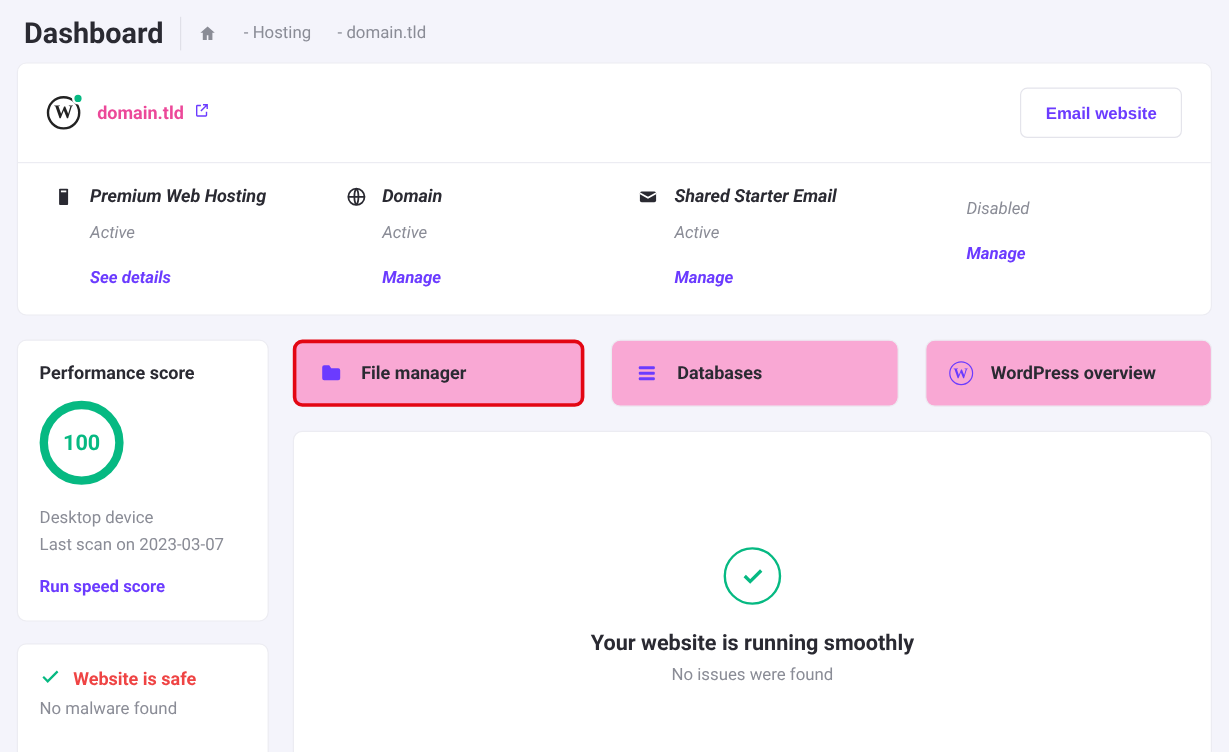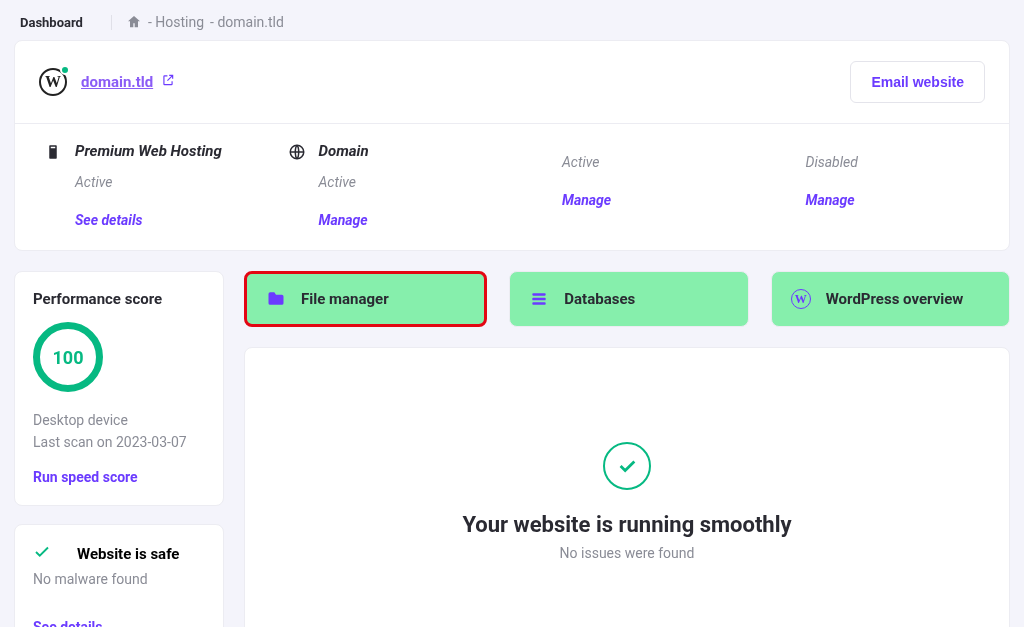--- a/index.html
+++ b/index.html
@@ -11,30 +11,30 @@
     height: 627px;
     overflow: hidden;
   }
   .header-row {
     display: flex;
     align-items: center;
     padding: 14px 20px 10px 20px;
     gap: 14px;
   }
   .page-title {
-    font-size: 13px;
+    font-size: 24px;
     font-weight: 700;
     color: #2a2a32;
-    padding-right: 28px;
+    padding-right: 14px;
     border-right: 1px solid #e0e0e8;
   }
   .breadcrumb {
     display: flex;
     align-items: center;
-    gap: 6px;
+    gap: 22px;
     color: #8a8c96;
     font-size: 14px;
   }
   .home-icon svg { width: 16px; height: 16px; fill: #8a8c96; display:block; }
   .content {
     padding: 0 14px;
   }
   .card {
     background: #fff;
     border: 1px solid #ececf2;
@@ -58,27 +58,26 @@
     width: 28px; height: 28px;
   }
   .wp-logo-inner {
     width: 28px; height: 28px; border-radius: 50%;
     border: 2px solid #222;
     display:flex; align-items:center; justify-content:center;
     font-family: Georgia, serif; font-weight:700; font-size:16px; color:#222;
   }
   .wp-dot { position:absolute; top:-3px; right:-3px; width:10px; height:10px; border-radius:50%; background:#06b982; border:2px solid #fff;}
   .domain-name {
-    color: #8b5cf6;
+    color: #ec4899;
     font-weight: 700;
     font-size: 15px;
     display: flex;
     align-items: center;
     gap: 8px;
-    text-decoration: underline;
   }
   .ext-icon svg { width:14px; height:14px; stroke:#6b3bff; fill:none; stroke-width:2; }
   .edit-btn {
     border: 1px solid #e4e4eb;
     background: #fff;
     color: #6b3bff;
     font-weight: 700;
     font-size: 14px;
     padding: 12px 20px;
     border-radius: 6px;
@@ -136,21 +135,21 @@
     display: flex;
     flex-direction: column;
   }
   .quick-tiles {
     display: flex;
     gap: 22px;
     margin-bottom: 20px;
   }
   .tile {
     flex: 1;
-    background: #86efac;
+    background: #f9a8d4;
     border: 1px solid #ececf2;
     border-radius: 8px;
     padding: 14px 18px;
     display: flex;
     align-items: center;
     gap: 14px;
     cursor: pointer;
   }
   .tile.highlighted {
     border: 3px solid #e30613;
@@ -185,41 +184,41 @@
   .score-val { font-weight:700; font-size:18px; color:#06b982; }
   .perf-sub { color:#8a8c96; font-size:14px; line-height:1.55; }
   .perf-link { color:#6b3bff; font-weight:700; font-size:14px; margin-top:16px; cursor:pointer; }
   .safe-card {
     padding: 18px 18px 20px 18px;
   }
   .safe-head {
     display:flex; align-items:center; gap:10px; margin-bottom:6px;
   }
   .safe-check svg { width:18px; height:18px; stroke:#06b982; fill:none; stroke-width:2.5; }
-  .safe-title { font-weight:700; font-size:15px; color:#000000;margin-left:16px; }
+  .safe-title { font-weight:700; font-size:15px; color:#ef4444; }
   .safe-sub { color:#8a8c96; font-size:14px; }
   .safe-link { color:#6b3bff; font-weight:700; font-size:14px; margin-top:32px; cursor:pointer; }
   .status-panel {
     flex: 1;
     background:#fff;
     border:1px solid #ececf2;
     border-radius:8px;
     display:flex;
     flex-direction:column;
     align-items:center;
     justify-content:center;
     padding: 24px;
   }
   .big-check {
     width:48px; height:48px; border:2px solid #06b982; border-radius:50%;
     display:flex; align-items:center; justify-content:center;
     margin-bottom: 22px;
   }
   .big-check svg { width:22px; height:22px; stroke:#06b982; fill:none; stroke-width:3; }
-  .status-title { font-weight:700; font-size:22px; color:#2a2a32; margin-bottom:8px; }
+  .status-title { font-weight:700; font-size:18px; color:#2a2a32; margin-bottom:8px; }
   .status-sub { color:#8a8c96; font-size:14px; }
 </style>
 </head>
 <body>
 
 <div class="header-row">
   <div class="page-title">Dashboard</div>
   <div class="breadcrumb">
     <span class="home-icon">
       <svg viewBox="0 0 24 24">
@@ -272,20 +271,29 @@
                 <circle cx="12" cy="12" r="9" fill="none" stroke="#2a2a32" stroke-width="2"></circle>
                 <path d="M3 12h18M12 3c3 3 3 15 0 18M12 3c-3 3-3 15 0 18" fill="none" stroke="#2a2a32" stroke-width="2"></path>
               </svg>
           </span>
           <div class="service-title">Domain</div>
         </div>
         <div class="service-status">Active</div>
         <div class="service-link">Manage</div>
       </div>
       <div class="service">
+        <div class="service-head">
+          <span class="service-icon">
+            <svg viewBox="0 0 24 24">
+                <rect x="3" y="6" width="18" height="12" rx="2"></rect>
+                <path d="M3 8l9 5 9-5" fill="none" stroke="#fff" stroke-width="2"></path>
+              </svg>
+          </span>
+          <div class="service-title">Shared Starter Email</div>
+        </div>
         <div class="service-status">Active</div>
         <div class="service-link">Manage</div>
       </div>
       <div class="service">
         <div class="service-status">Disabled</div>
         <div class="service-link">Manage</div>
       </div>
     </div>
   </div>
 

